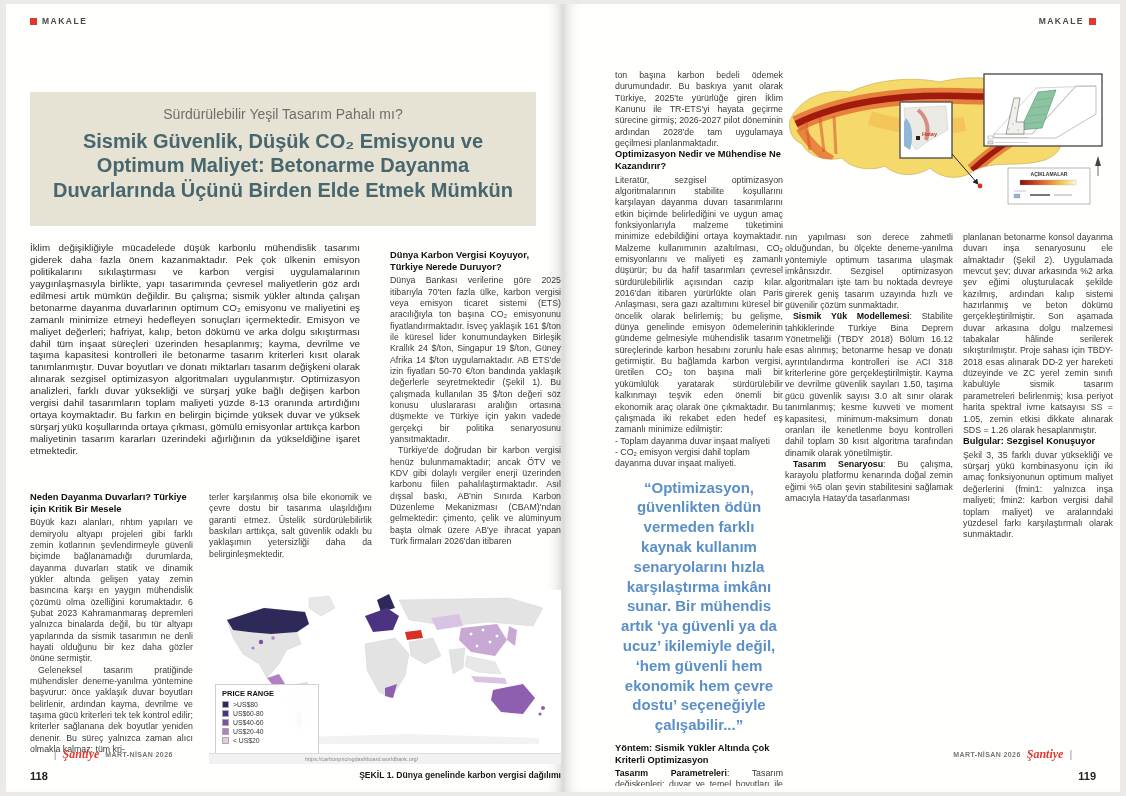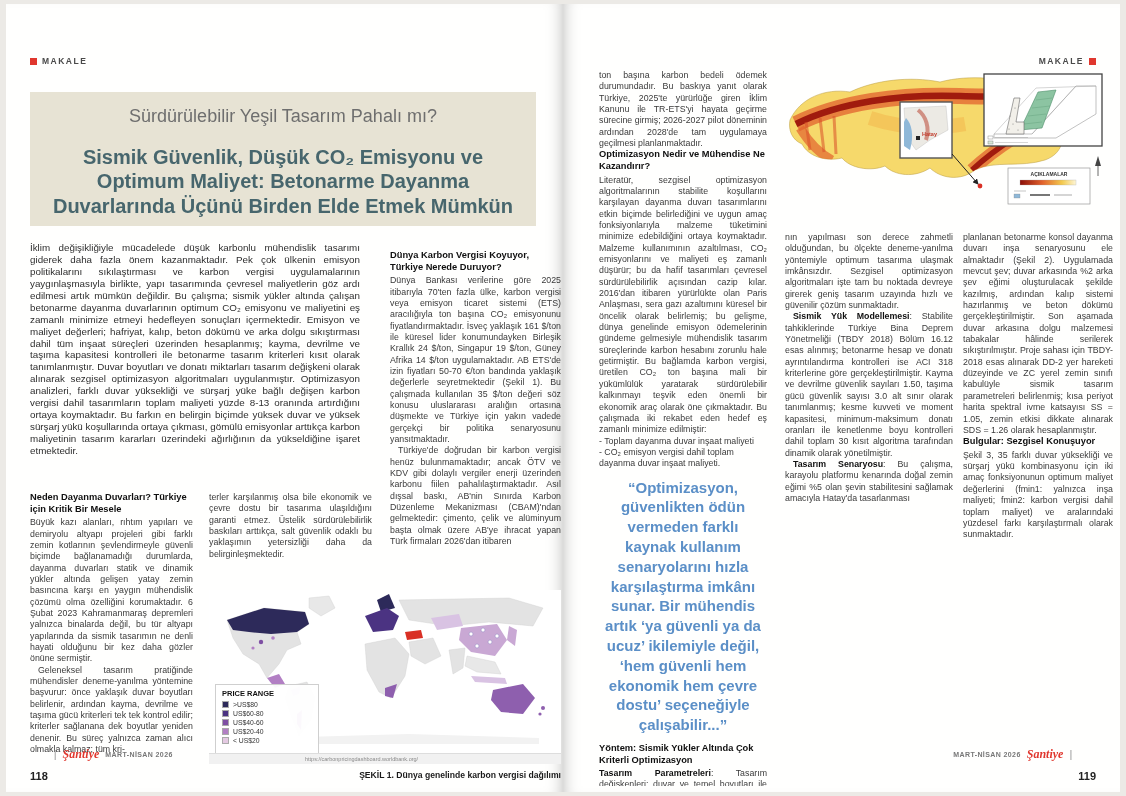--- a/index.html
+++ b/index.html
@@ -5,26 +5,26 @@
   * { margin:0; padding:0; box-sizing:border-box; }
   body { background:#dcdad6; font-family:"Liberation Sans", sans-serif; }
   .stage { position:relative; width:1126px; height:796px; background:#eceae6; overflow:hidden; }
   .page { position:absolute; top:4px; bottom:4px; background:#fffffe; }
   .page.left  { left:6px;  width:557px; box-shadow:inset -14px 0 18px -16px rgba(0,0,0,.35); }
   .page.right { left:563px; width:557px; box-shadow:inset 14px 0 18px -16px rgba(0,0,0,.35); }
 
   .abs { position:absolute; }
 
   
-  .pghead { position:absolute; top:12px; font-size:8.5px; letter-spacing:1.5px; color:#4a4a4a; font-weight:bold; display:flex; align-items:center; gap:5px;margin-top:40px; }
+  .pghead { position:absolute; top:12px; font-size:8.5px; letter-spacing:1.5px; color:#4a4a4a; font-weight:bold; display:flex; align-items:center; gap:5px; }
   .redsq { width:7px; height:7px; background:#e0372e; display:inline-block; }
 
   
   .titleblock { position:absolute; left:24px; top:88px; width:506px; height:134px; background:#e7e3d4; text-align:center; padding-top:14px; }
-  .kicker { font-size:18px; color:#6e6e6e; margin-bottom:18px; }
+  .kicker { font-size:14px; color:#6e6e6e; margin-bottom:7px; }
   .bigtitle { font-size:20px; line-height:1.22; font-weight:bold; color:#47666d; padding:0 14px; }
 
   .lead { position:absolute; left:24px; top:238px; width:330px; height:235px; font-size:9.8px; line-height:1.22; color:#2e2e2e; text-align:justify; overflow:hidden; }
 
   .col { position:absolute; overflow:hidden; font-size:8.8px; line-height:1.29; color:#3a3a3a; text-align:justify; }
   .col p { margin-bottom:0; }
   .col p + p { text-indent:8px; }
   .colhead { font-weight:bold; font-size:9.3px; line-height:1.25; color:#101010; margin-bottom:2px; text-align:left; }
   .colhead.spaced { margin-top:0; }
   .inlead { font-weight:bold; color:#101010; }
@@ -155,21 +155,21 @@
     </div>
   </div>
 
   <div class="page right">
 
     <div class="pghead" style="right:24px;">
       <span>MAKALE</span>
       <span class="redsq"></span>
     </div>
 
-    <div class="col" style="left:36px; top:66px; width:168px; height:716px;">
+    <div class="col" style="left:52px; top:66px; width:168px; height:716px;">
       <p>ton başına karbon bedeli ödemek durumundadır. Bu baskıya yanıt olarak Türkiye, 2025'te yürürlüğe giren İklim Kanunu ile TR-ETS'yi hayata geçirme sürecine girmiş; 2026-2027 pilot döneminin ardından 2028'de tam uygulamaya geçilmesi planlanmaktadır.</p>
       <div class="colhead spaced">Optimizasyon Nedir ve Mühendise Ne Kazandırır?</div>
       <p>Literatür, sezgisel optimizasyon algoritmalarının stabilite koşullarını karşılayan dayanma duvarı tasarımlarını etkin biçimde belirlediğini ve uygun amaç fonksiyonlarıyla malzeme tüketimini minimize edebildiğini ortaya koymaktadır. Malzeme kullanımının azaltılması, CO₂ emisyonlarını ve maliyeti eş zamanlı düşürür; bu da hafif tasarımları çevresel sürdürülebilirlik açısından cazip kılar. 2016'dan itibaren yürürlükte olan Paris Anlaşması, sera gazı azaltımını küresel bir öncelik olarak belirlemiş; bu gelişme, dünya genelinde emisyon ödemelerinin gündeme gelmesiyle mühendislik tasarım süreçlerinde karbon hesabını zorunlu hale getirmiştir. Bu bağlamda karbon vergisi, üretilen CO₂ ton başına mali bir yükümlülük yaratarak sürdürülebilir kalkınmayı teşvik eden önemli bir ekonomik araç olarak öne çıkmaktadır. Bu çalışmada iki rekabet eden hedef eş zamanlı minimize edilmiştir:</p>
       <div class="bullets">
         <div>- Toplam dayanma duvar inşaat maliyeti</div>
         <div>- CO₂ emisyon vergisi dahil toplam dayanma duvar inşaat maliyeti.</div>
       </div>
       <div class="quote">“Optimizasyon, güvenlikten ödün vermeden farklı kaynak kullanım senaryolarını hızla karşılaştırma imkânı sunar. Bir mühendis artık ‘ya güvenli ya da ucuz’ ikilemiyle değil, ‘hem güvenli hem ekonomik hem çevre dostu’ seçeneğiyle çalışabilir...”</div>
       <div class="colhead">Yöntem: Sismik Yükler Altında Çok Kriterli Optimizasyon</div>
       <p><span class="inlead">Tasarım Parametreleri</span><span>: Tasarım değişkenleri; duvar ve temel boyutları ile kritik kesitteki donatı miktarlarından oluşmaktadır. 12 farklı ayrık tasarım değişken değeri dikkate alındığında, bu çalışmada yaklaşık 245 milyar farklı tasarım kombinasyonu söz konusudur. Her bir aday duvar tasarımı için stabilite kontrollerinin ve betonarme hesapları-</span></p>

